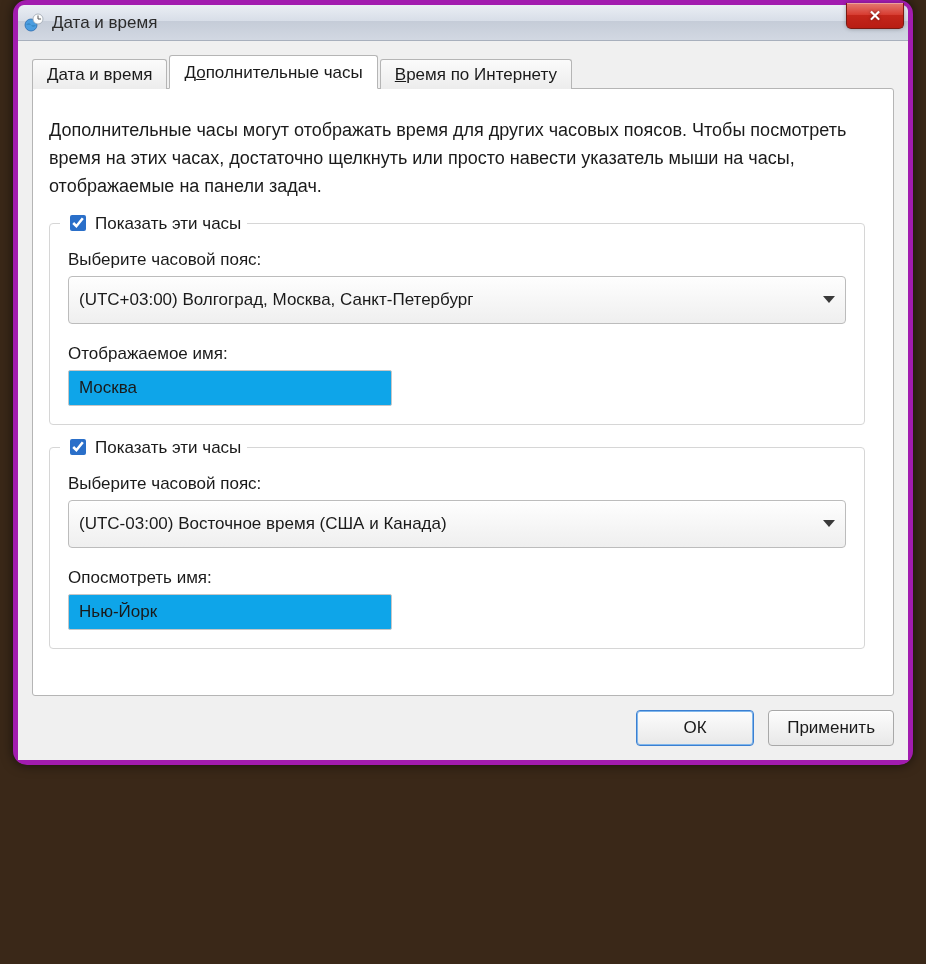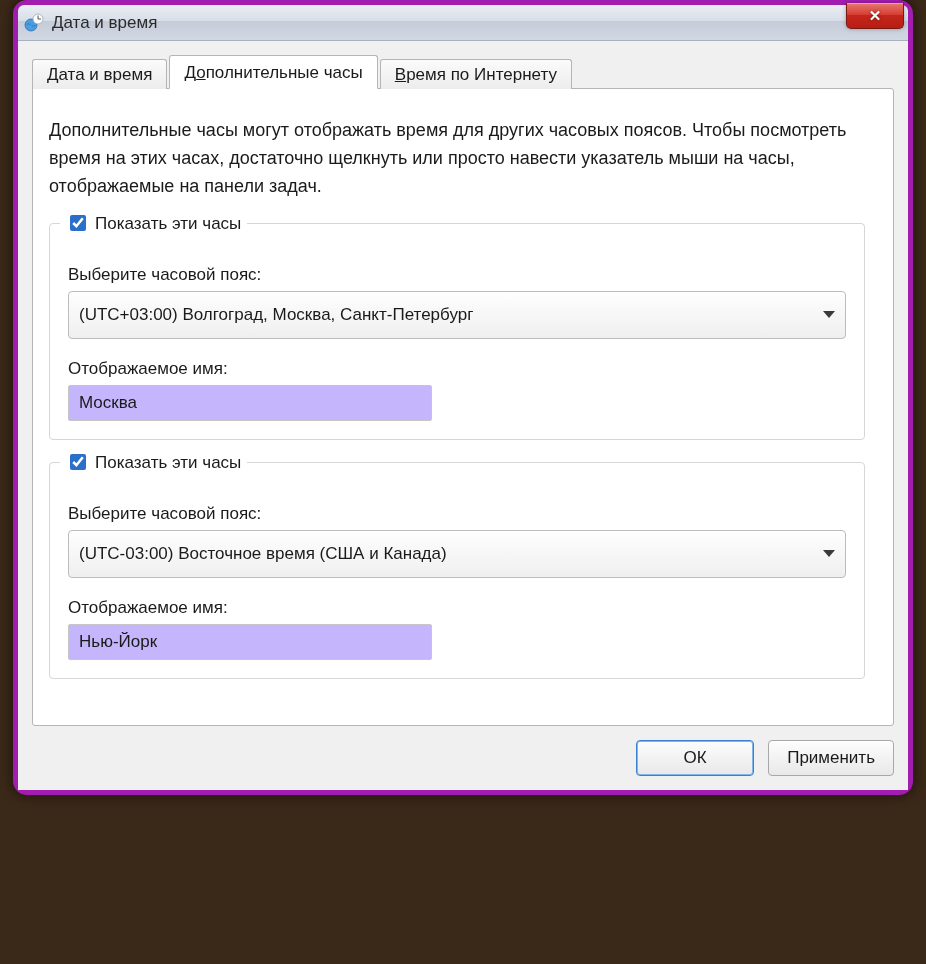--- a/index.html
+++ b/index.html
@@ -135,21 +135,21 @@
     width: 16px; height: 16px;
     accent-color: #2a6fc9;
   }
   .legend-label {
     font-size: 17px;
     color: #1a1a1a;
   }
   .field-label {
     font-size: 17px;
     color: #1a1a1a;
-    margin-top: 25px;
+    margin-top: 10px;
     margin-bottom: 6px;
   }
   .field-label:first-of-type { margin-top: 6px; }
   .combo {
     width: 100%;
     height: 48px;
     border: 1px solid #bcbcbc;
     border-radius: 4px;
     background: linear-gradient(to bottom, #fefefe, #efefef);
     display: flex;
@@ -161,29 +161,29 @@
     cursor: pointer;
     box-shadow: inset 0 1px 0 #fff;
   }
   .combo .arrow {
     width: 0; height: 0;
     border-left: 6px solid transparent;
     border-right: 6px solid transparent;
     border-top: 7px solid #3a3a3a;
   }
   .textinput {
-    width: 364px;
+    width: 324px;
     height: 36px;
     border: 1px solid #c6c6c6;
     border-radius: 2px;
     padding: 0 10px;
     font-size: 17px;
     color: #1a1a1a;
     font-family: inherit;
-    background: #c4b5fd;
+    background: #0ea5e9;
   }
   .button-row {
     display: flex;
     justify-content: flex-end;
     gap: 14px;
     margin-top: 14px;
   }
   .btn {
     min-width: 118px;
     height: 36px;
@@ -273,21 +273,21 @@
 
         <div class="field-label">
           <span>Вы</span><span class="ul">б</span><span>ерите часовой пояс:</span>
         </div>
         <div class="combo">
           <span>(UTC-03:00) Восточное время (США и Канада)</span>
           <span class="arrow"></span>
         </div>
 
         <div class="field-label" style="margin-top:20px">
-          <span></span><span class="ul">О</span><span>тображаемое имя:</span>
+          <span></span><span class="ul">О</span><span>посмотреть имя:</span>
         </div>
         <input class="textinput" value="Нью-Йорк" style="">
       </div>
     </div>
 
     <div class="button-row">
       <button class="btn primary">ОК</button>
       <button class="btn">
         <span>При</span><span class="ul">м</span><span>енить</span>
       </button>

